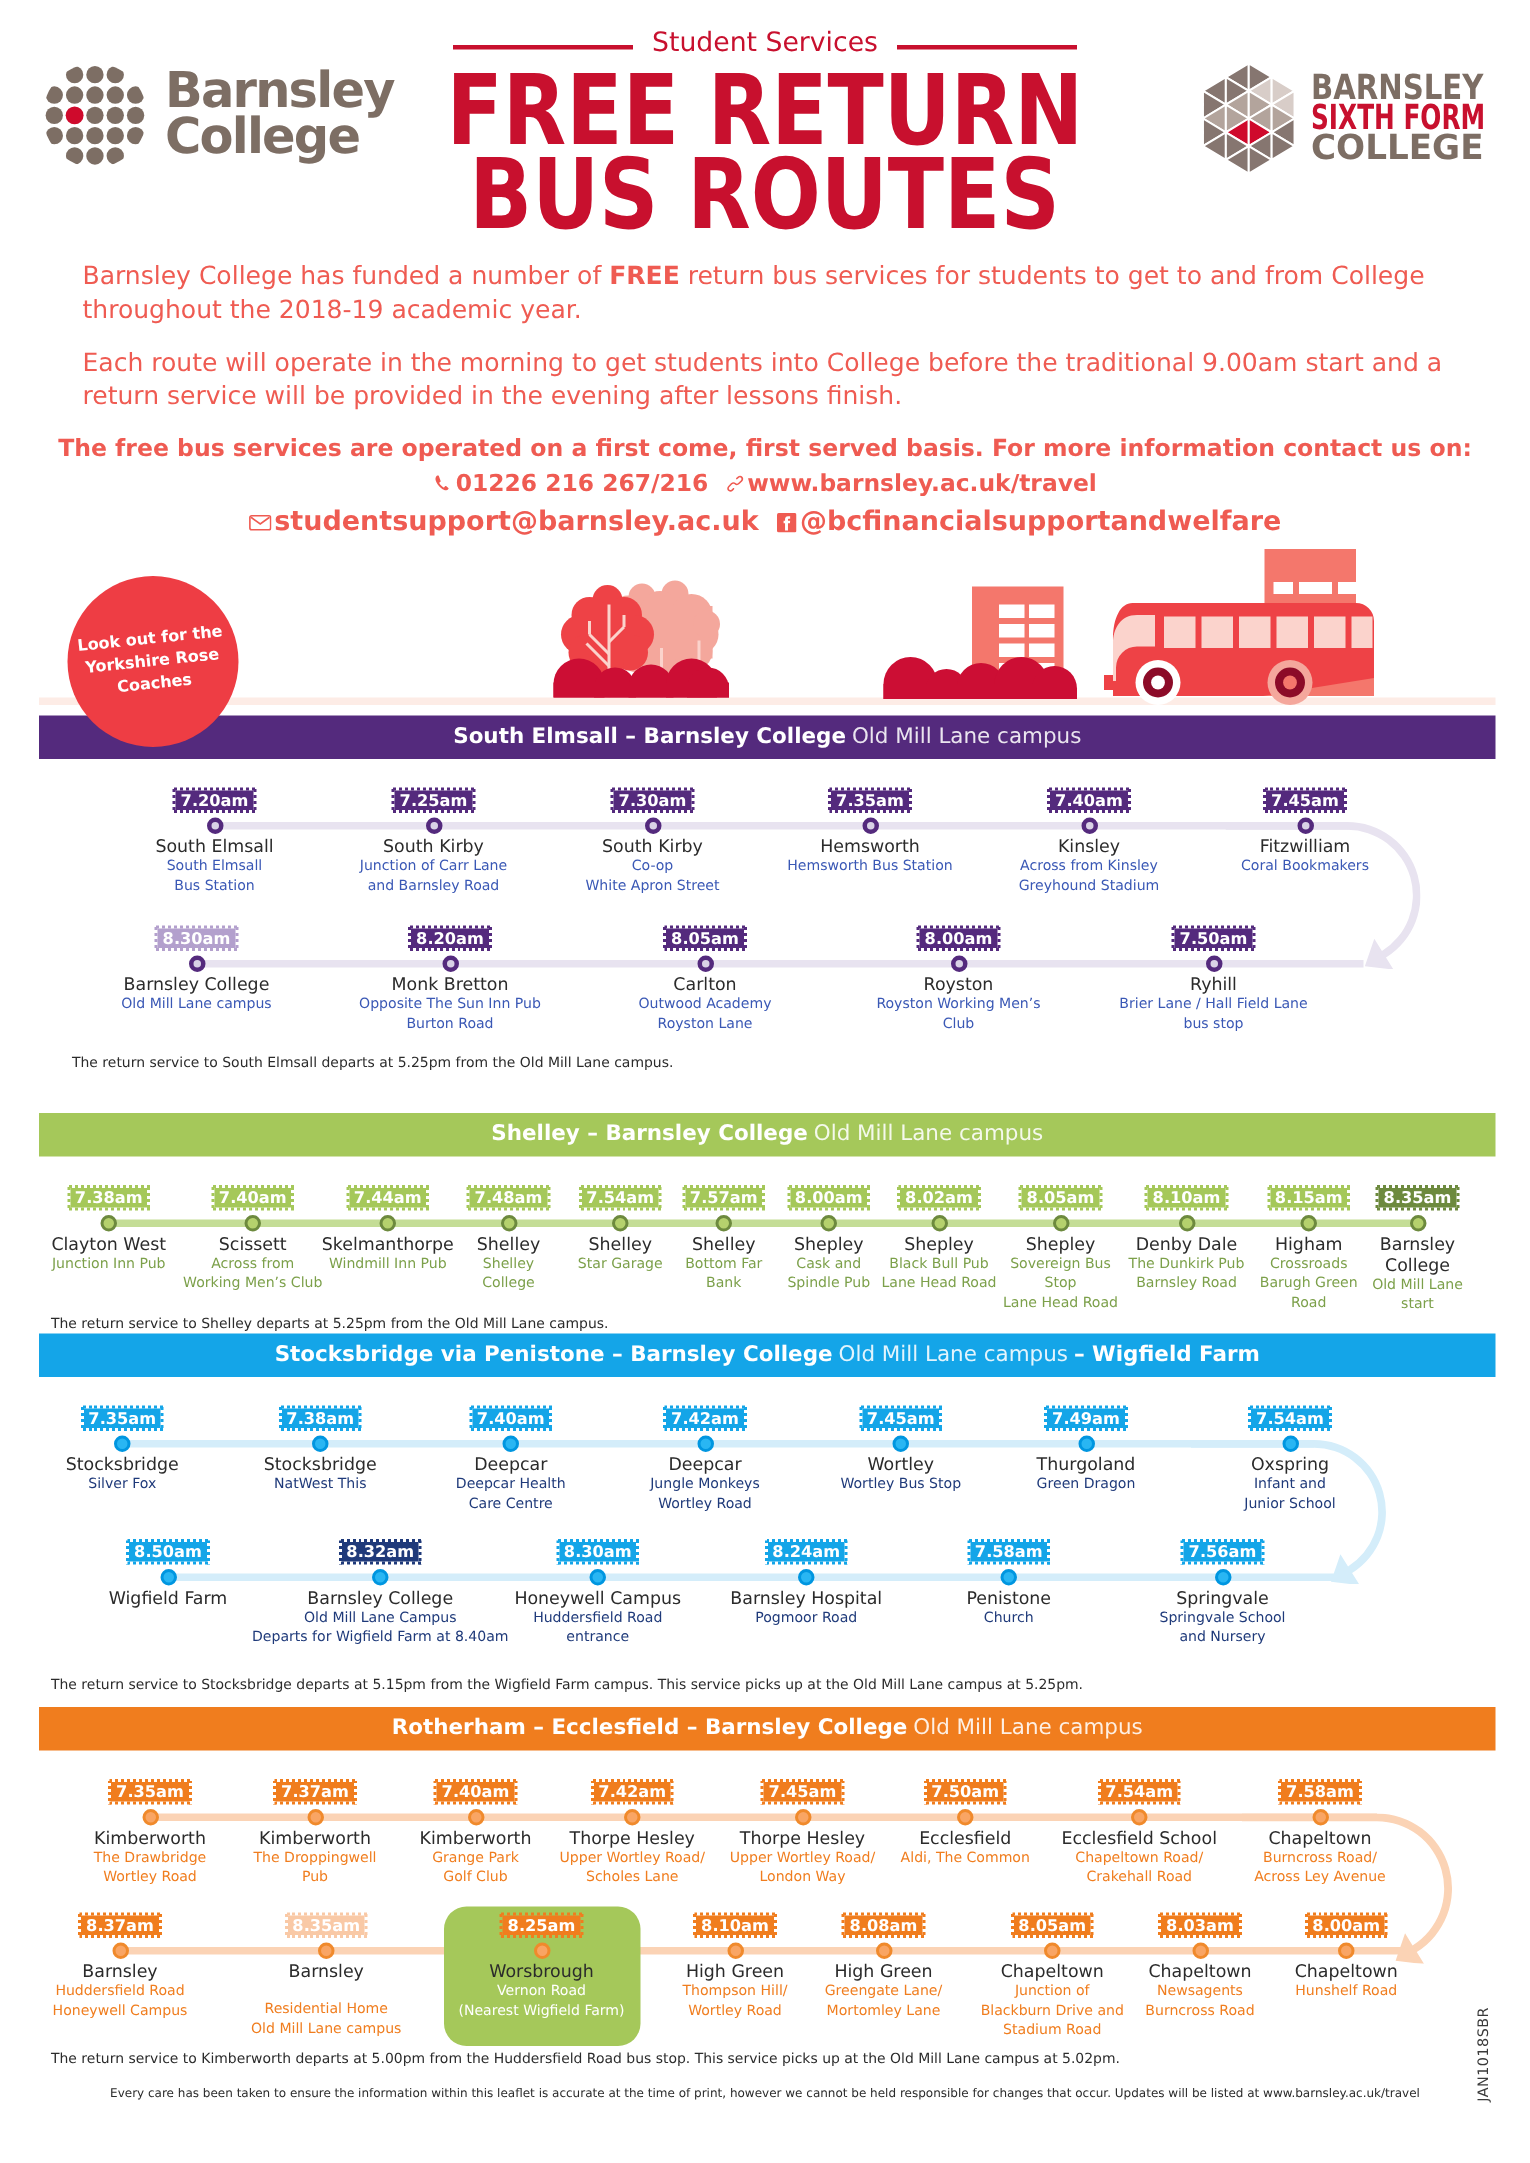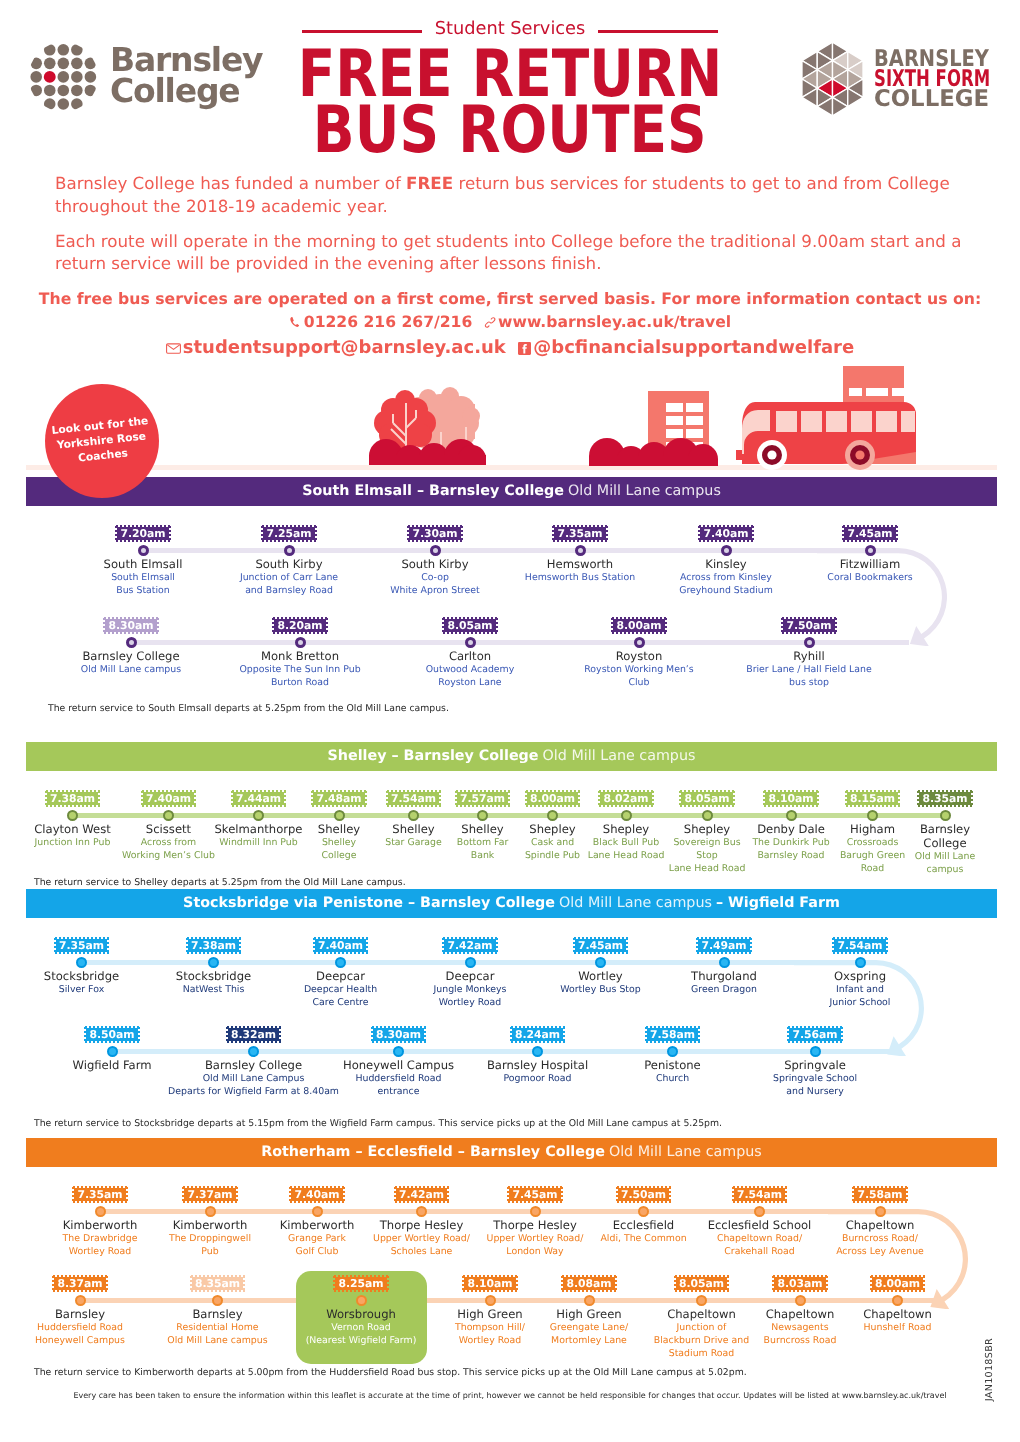--- a/index.html
+++ b/index.html
@@ -460,21 +460,21 @@
             <div class="ssub" style="color: rgb(124, 160, 74);">Crossroads
 Barugh Green
 Road</div>
           </div>
           <div class="stop" style="position: absolute; width: 72.5px; left: 882.75px;">
             <div class="time" style="--c: #6d8a3e;">8.35am</div>
             <div class="dot" style="background: rgb(181, 209, 109); border: 2.5px solid rgb(109, 138, 62);"></div>
             <div class="sname">Barnsley
 College</div>
             <div class="ssub" style="color: rgb(124, 160, 74);">Old Mill Lane
-campus</div>
+start</div>
           </div>
         </div>
       </div>
       <div class="foot" style="position: absolute; top: 135px; left: 8px;">The return service to Shelley departs at 5.25pm from the Old Mill Lane campus.</div>
     </div>
     <div class="route" style="top: 889px;">
       <div class="rt-bar" style="background: rgb(20, 165, 232);">
         <b>Stocksbridge via Penistone – Barnsley College </b>
         <i>Old Mill Lane campus</i>
         <b style="margin-left: 4px;"> – Wigfield Farm</b>
@@ -646,21 +646,21 @@
             <div class="time" style="--c: #f07d1e;">8.37am</div>
             <div class="dot" style="background: rgb(249, 165, 100); border: 2.5px solid rgb(240, 138, 44);"></div>
             <div class="sname">Barnsley</div>
             <div class="ssub" style="color: rgb(240, 125, 30);">Huddersfield Road
 Honeywell Campus</div>
           </div>
           <div class="stop" style="position: absolute; width: 137.5px; left: 122.75px;">
             <div class="time" style="--c: #f9c9a6;">8.35am</div>
             <div class="dot" style="background: rgb(249, 165, 100); border: 2.5px solid rgb(240, 138, 44);"></div>
             <div class="sname">Barnsley</div>
-            <div class="ssub" style="color: rgb(240, 125, 30);">Residential Home
+            <div class="ssub" style="color: rgb(240, 125, 30); margin-top: 12px;">Residential Home
 Old Mill Lane campus</div>
           </div>
           <div class="stop" style="position: absolute; width: 129px; left: 270.5px; z-index: 3;">
             <div class="time" style="--c: #f07d1e;">8.25am</div>
             <div class="dot" style="background: rgb(249, 165, 100); border: 2.5px solid rgb(240, 138, 44);"></div>
             <div class="sname">Worsbrough</div>
             <div class="ssub" style="color: rgb(255, 255, 255);">Vernon Road
 (Nearest Wigfield Farm)</div>
           </div>
           <div class="stop" style="position: absolute; width: 99px; left: 414.5px;">

